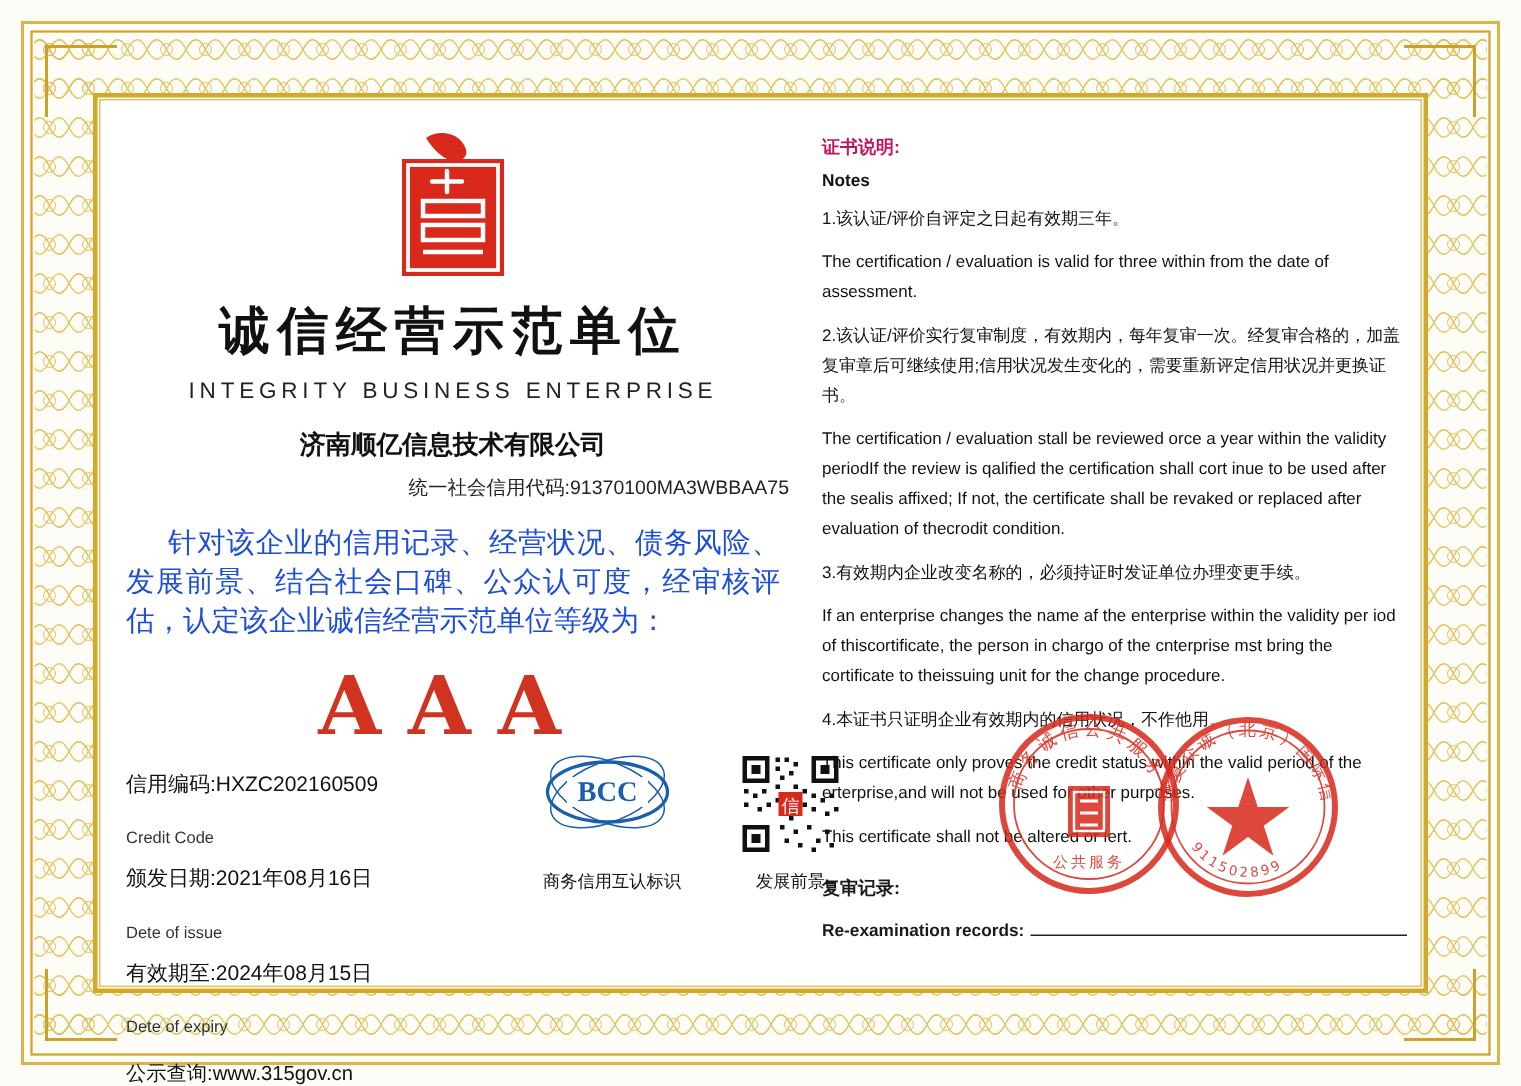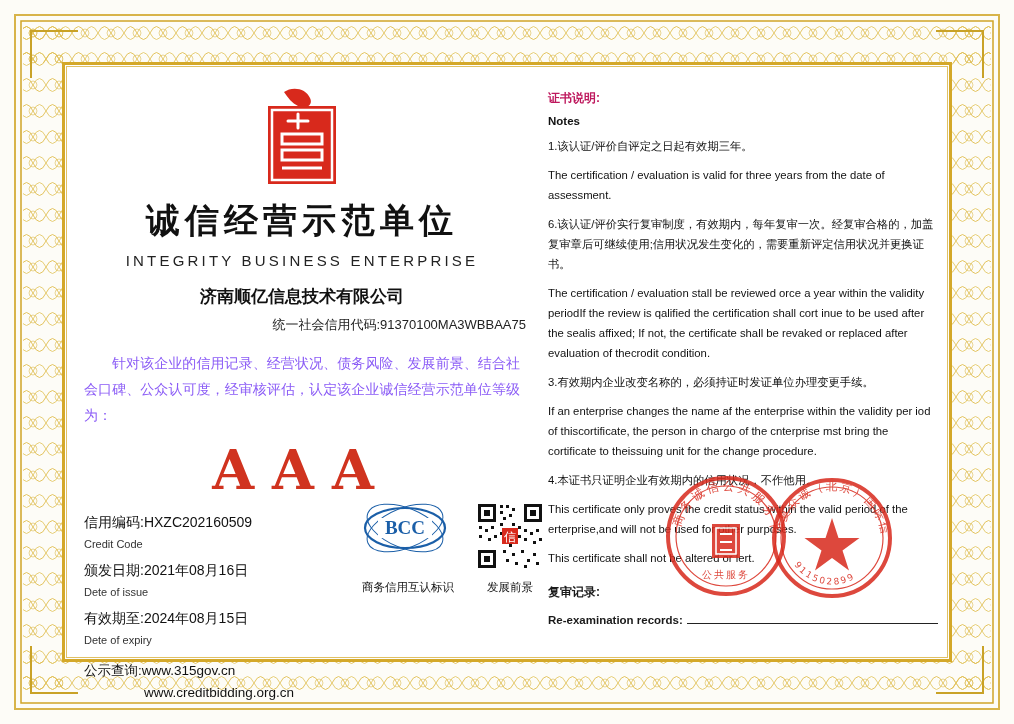--- a/index.html
+++ b/index.html
@@ -121,23 +121,23 @@
   }
   .credit-id {
     text-align: right;
     font-size: 13px;
     color: #222;
     margin-top: 8px;
   }
 
   .body-text {
     margin-top: 16px;
-    font-size: 14px;
+    font-size: 19px;
     line-height: 26px;
-    color: #8b5cf6;
+    color: #1d4ed8;
     text-align: justify;
     padding: 0 6px;
   }
   .body-text .indent { text-indent: 28px; display: block; }
 
   .grade {
     text-align: center;
     font-family: "DejaVu Serif", "Liberation Serif", serif;
     font-size: 54px;
     font-weight: bold;
@@ -151,41 +151,41 @@
     margin-top: 12px;
     padding-left: 6px;
   }
   .field .f-cn {
     font-size: 14px;
     color: #111;
   }
   .field .f-en {
     font-size: 11px;
     color: #333;
-    margin-top: 6px;
+    margin-top: 21px;
   }
 
   .footer-lines {
     margin-top: 14px;
     padding-left: 6px;
     font-size: 13.5px;
     color: #111;
     line-height: 22px;
   }
   .footer-lines .web2 { padding-left: 60px; }
 
   
   .logos {
     position: absolute;
     left: 290px;
     top: 430px;
     width: 230px;
     display: flex;
     align-items: flex-start;
-    gap: 22px;
+    gap: 39px;
   }
   .logo-block { text-align: center; }
   .bcc-logo {
     width: 86px; height: 52px;
     position: relative;
   }
   .logo-caption {
     font-size: 11.5px;
     color: #111;
     margin-top: 26px;
@@ -401,22 +401,22 @@
           <div class="qr-caption">发展前景</div>
         </div>
       </div>
     </div>
 
     <div class="right-col">
       <div class="notes-title-cn">证书说明:</div>
       <div class="notes-title-en">Notes</div>
 
       <div class="note">1.该认证/评价自评定之日起有效期三年。</div>
-      <div class="note en">The certification / evaluation is valid for three years from the date of assessment.</div>
-      <div class="note">6.该认证/评价实行复审制度，有效期内，每年复审一次。经复审合格的，加盖复审章后可继续使用;信用状况发生变化的，需要重新评定信用状况并更换证书。</div>
+      <div class="note en">The certification / evaluation is valid for three within from the date of assessment.</div>
+      <div class="note">2.该认证/评价实行复审制度，有效期内，每年复审一次。经复审合格的，加盖复审章后可继续使用;信用状况发生变化的，需要重新评定信用状况并更换证书。</div>
       <div class="note en">The certification / evaluation stall be reviewed orce a year within the validity periodIf the review is qalified the certification shall cort inue to be used after the sealis affixed; If not, the certificate shall be revaked or replaced after evaluation of thecrodit condition.</div>
       <div class="note">3.有效期内企业改变名称的，必须持证时发证单位办理变更手续。</div>
       <div class="note en">If an enterprise changes the name af the enterprise within the validity per iod of thiscortificate, the person in chargo of the cnterprise mst bring the cortificate to theissuing unit for the change procedure.</div>
       <div class="note">4.本证书只证明企业有效期内的信用状况，不作他用。</div>
       <div class="note en">This certificate only proves the credit status within the valid period of the erterprise,and will not be used for other purposes.</div>
       <div class="note en">This certificate shall not be altered or lert.</div>
 
       <div class="reexam-cn">复审记录:</div>
       <div class="reexam-en">
         <span>Re-examination records:</span>

